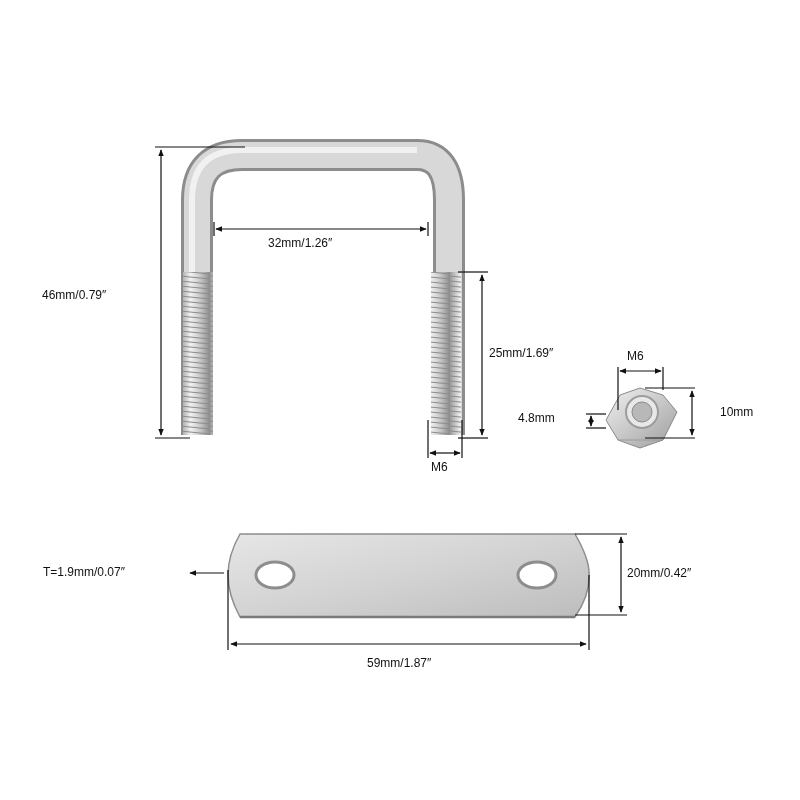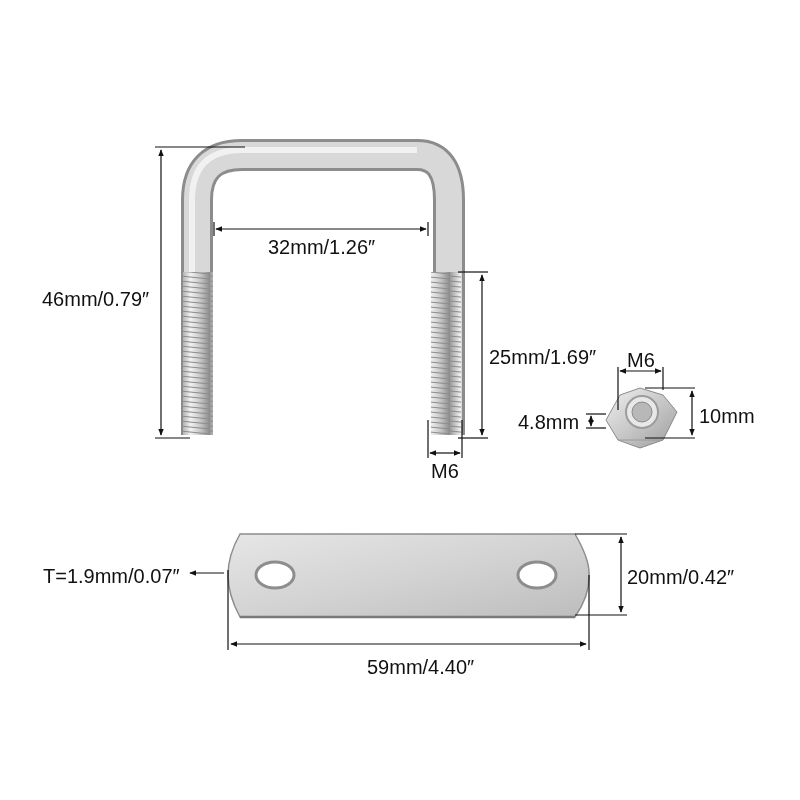--- a/index.html
+++ b/index.html
@@ -1,18 +1,18 @@
 <!DOCTYPE html>
 <html><head>
   <meta charset="utf-8">
   <style>
     html, body { margin: 0; padding: 0; background: #ffffff; }
     .canvas { position: relative; width: 800px; height: 800px; background: #ffffff; overflow: hidden; }
     svg { position: absolute; left: 0; top: 0; }
-    .lbl { position: absolute; font-family: "Liberation Sans", sans-serif; font-size: 20px; color: #111111; white-space: nowrap; line-height: 1; }
+    .lbl { position: absolute; font-family: "Liberation Sans", sans-serif; font-size: 12px; color: #111111; white-space: nowrap; line-height: 1; }
   </style>
 </head>
 <body>
 
 <div class="canvas">
   <svg width="800" height="800" viewBox="0 0 800 800">
     <defs>
       <linearGradient id="rodV" x1="0" y1="0" x2="1" y2="0">
         <stop offset="0" stop-color="#9a9a9a"></stop>
         <stop offset="0.35" stop-color="#f2f2f2"></stop>
@@ -100,17 +100,17 @@
       <line x1="224" y1="573" x2="190" y2="573" marker-end="url(#arr)"></line>
     </g>
   </svg>
 
   <div class="lbl" style="left:42px; top:289px;">46mm/0.79″</div>
   <div class="lbl" style="left:268px; top:237px;">32mm/1.26″</div>
   <div class="lbl" style="left:489px; top:347px;">25mm/1.69″</div>
   <div class="lbl" style="left:431px; top:461px;">M6</div>
   <div class="lbl" style="left:627px; top:350px;">M6</div>
   <div class="lbl" style="left:518px; top:412px;">4.8mm</div>
-  <div class="lbl" style="left:699px; top:406px;">10mm</div>
+  <div class="lbl" style="left:720px; top:406px;">10mm</div>
   <div class="lbl" style="left:43px; top:566px;">T=1.9mm/0.07″</div>
   <div class="lbl" style="left:627px; top:567px;">20mm/0.42″</div>
-  <div class="lbl" style="left:367px; top:657px;">59mm/4.40″</div>
+  <div class="lbl" style="left:367px; top:657px;">59mm/1.87″</div>
 </div>
 
 </body></html>

